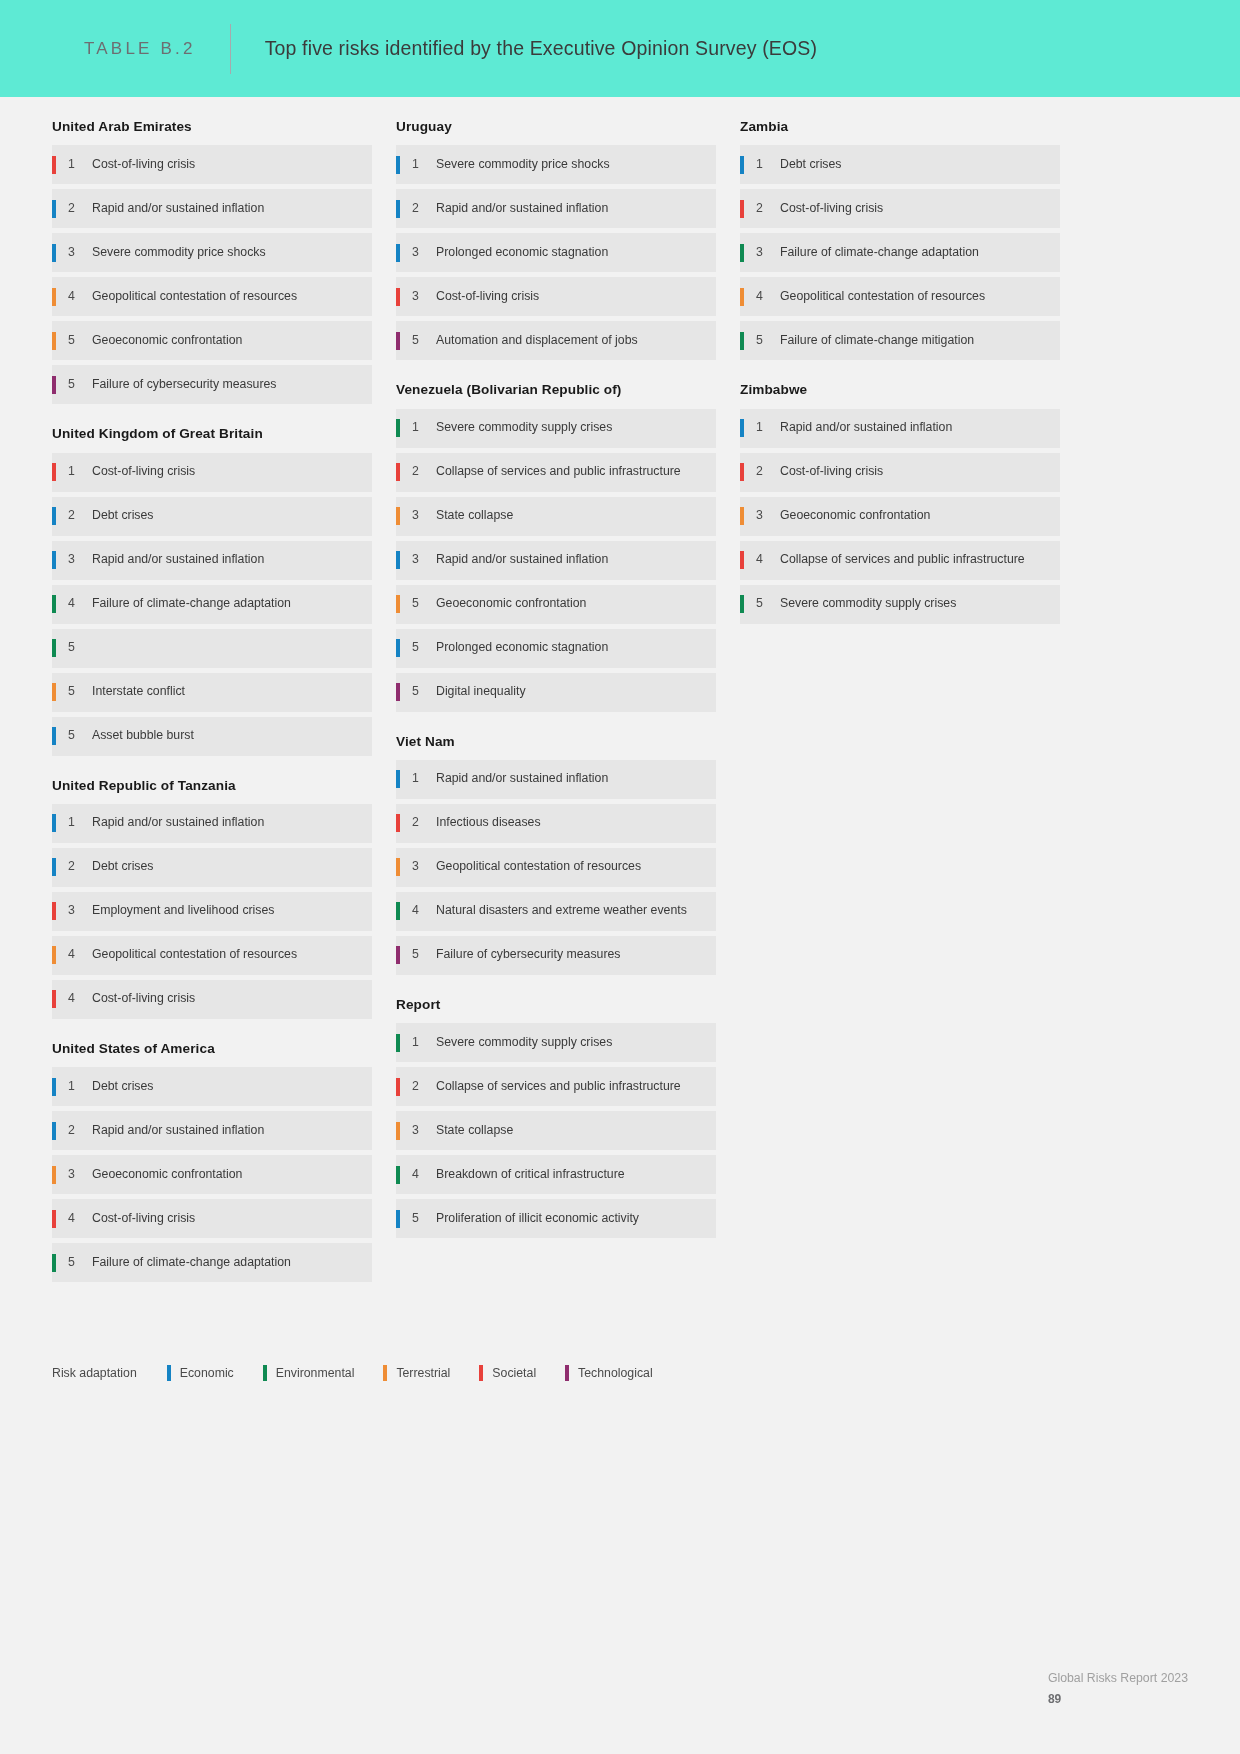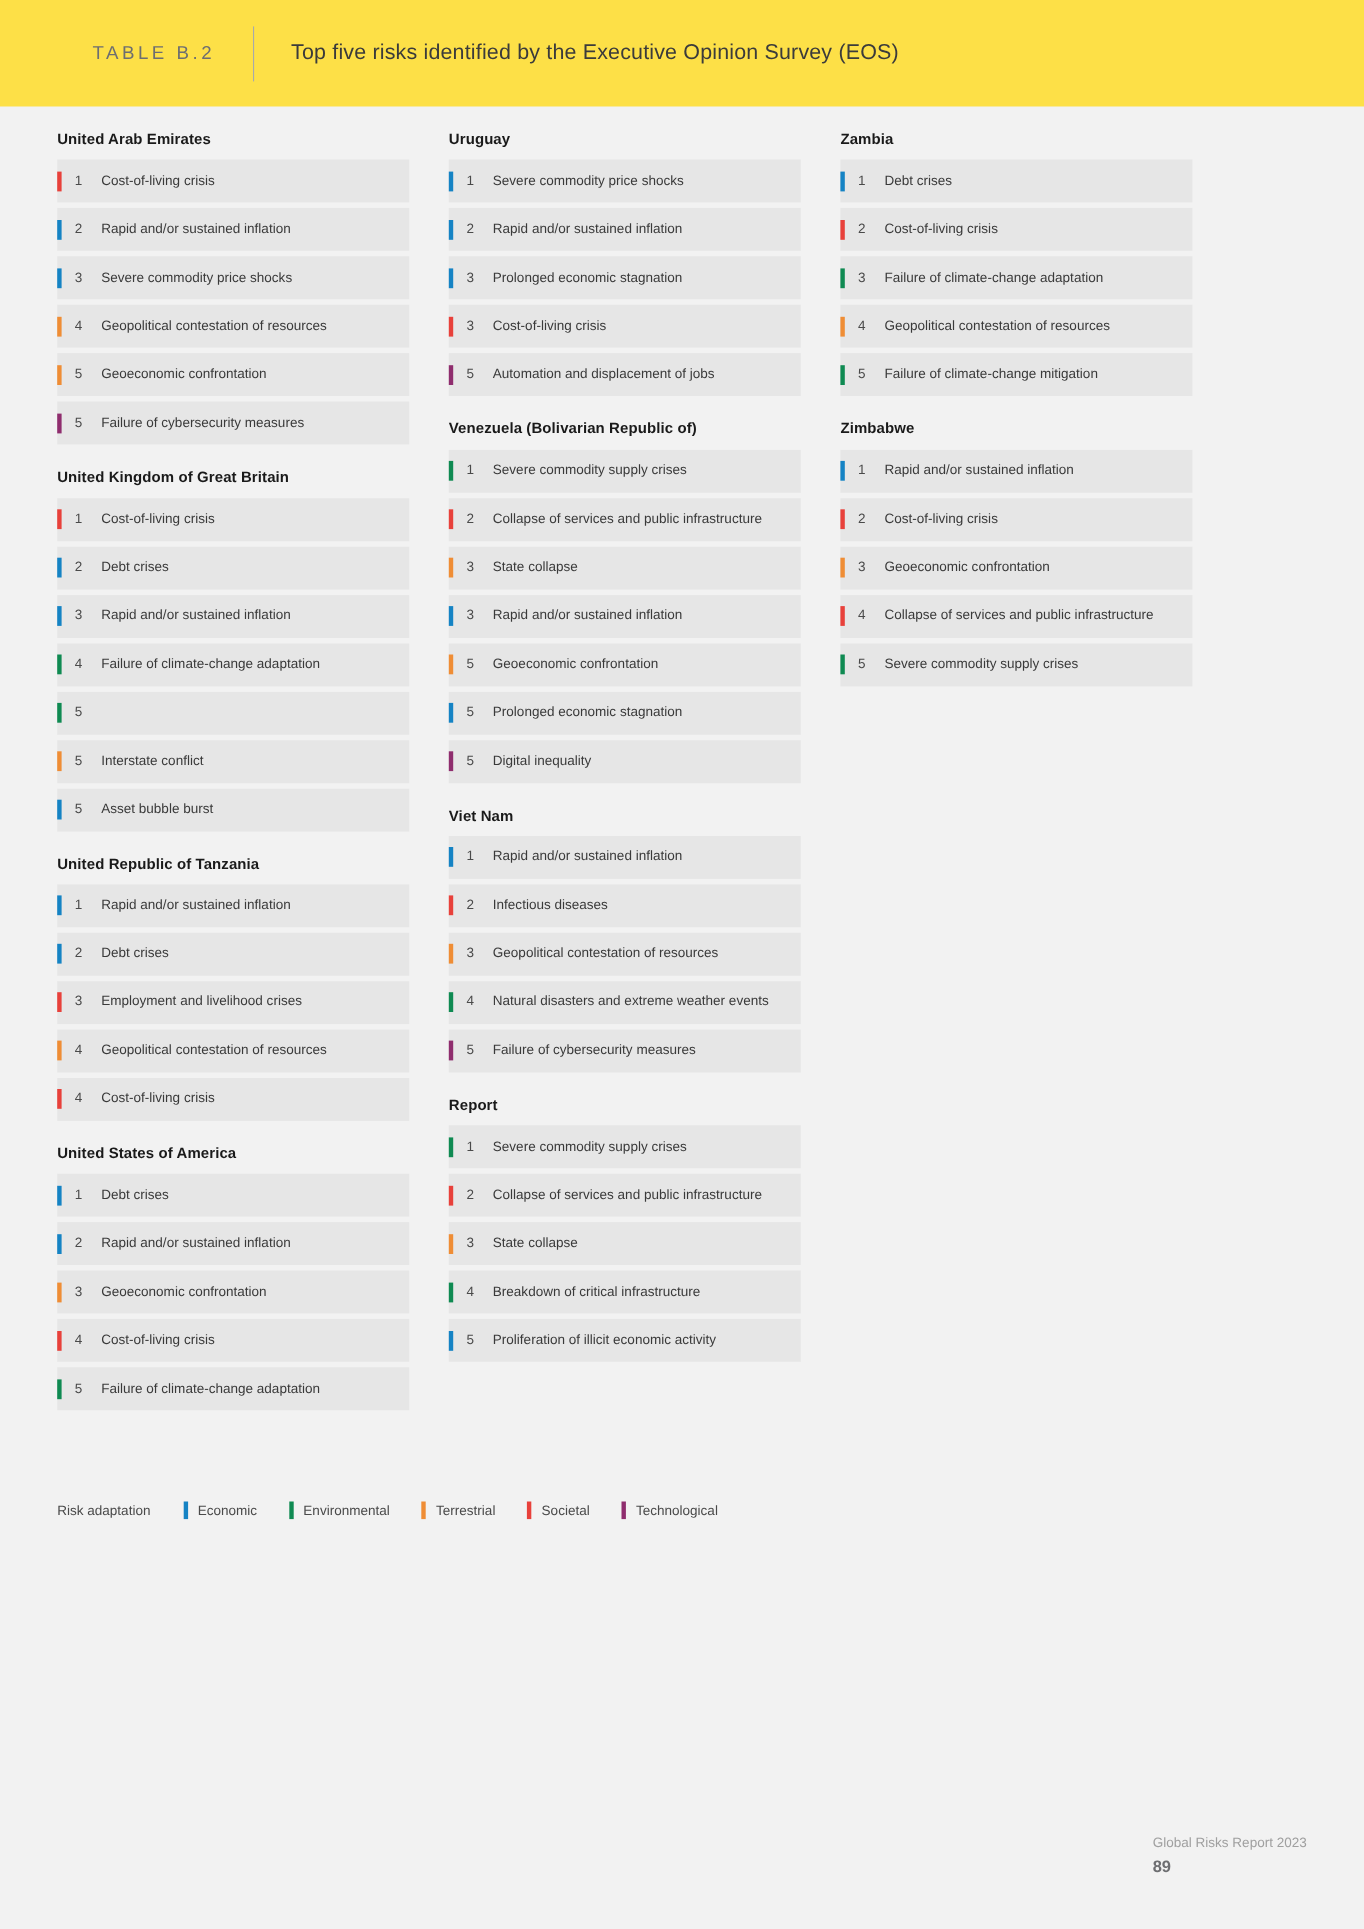--- a/index.html
+++ b/index.html
@@ -12,21 +12,21 @@
     -webkit-font-smoothing: antialiased;
   }
 
   
   .page { position: relative; width: 1240px; height: 1754px; background: #f2f2f2; }
 
   .header {
     position: absolute;
     left: 0; top: 0;
     width: 1240px; height: 97px;
-    background: #fde047;
+    background: #5eead4;
     display: flex;
     align-items: center;
   }
   .table-label {
     margin-left: 84px;
     font-size: 17px;
     letter-spacing: 3.2px;
     color: #6d6e71;
     font-weight: 400;
     white-space: nowrap;
@@ -54,21 +54,21 @@
     height: 1657px;
     background: #f2f2f2;
   }
 
   .columns {
     position: absolute;
     left: 52px;
     top: 22px;
     width: 1136px;
     display: flex;
-    gap: 36px;
+    gap: 24px;
     align-items: flex-start;
   }
   .column { width: 320px; flex: 0 0 320px; }
 
   .country-block { margin-bottom: 22px; }
 
   .country-name {
     font-size: 13.6px;
     font-weight: 700;
     color: #1a1a1a;
@@ -140,21 +140,21 @@
     position: absolute;
     right: 52px;
     bottom: 48px;
     font-size: 12.3px;
     color: #a0a0a0;
     display: flex;
     align-items: baseline;
     gap: 7px;
     flex-direction: column;
   }
-  .footer-page { font-weight: 700; color: #6d6e71; font-size: 15px; }
+  .footer-page { font-weight: 700; color: #6d6e71; font-size: 12px; }
 </style>
 </head>
 <body>
 
 <div class="page">
 
   <div class="header">
     <div class="table-label">TABLE B.2</div>
     <div class="header-divider"></div>
     <div class="header-title">Top five risks identified by the Executive Opinion Survey (EOS)</div>

